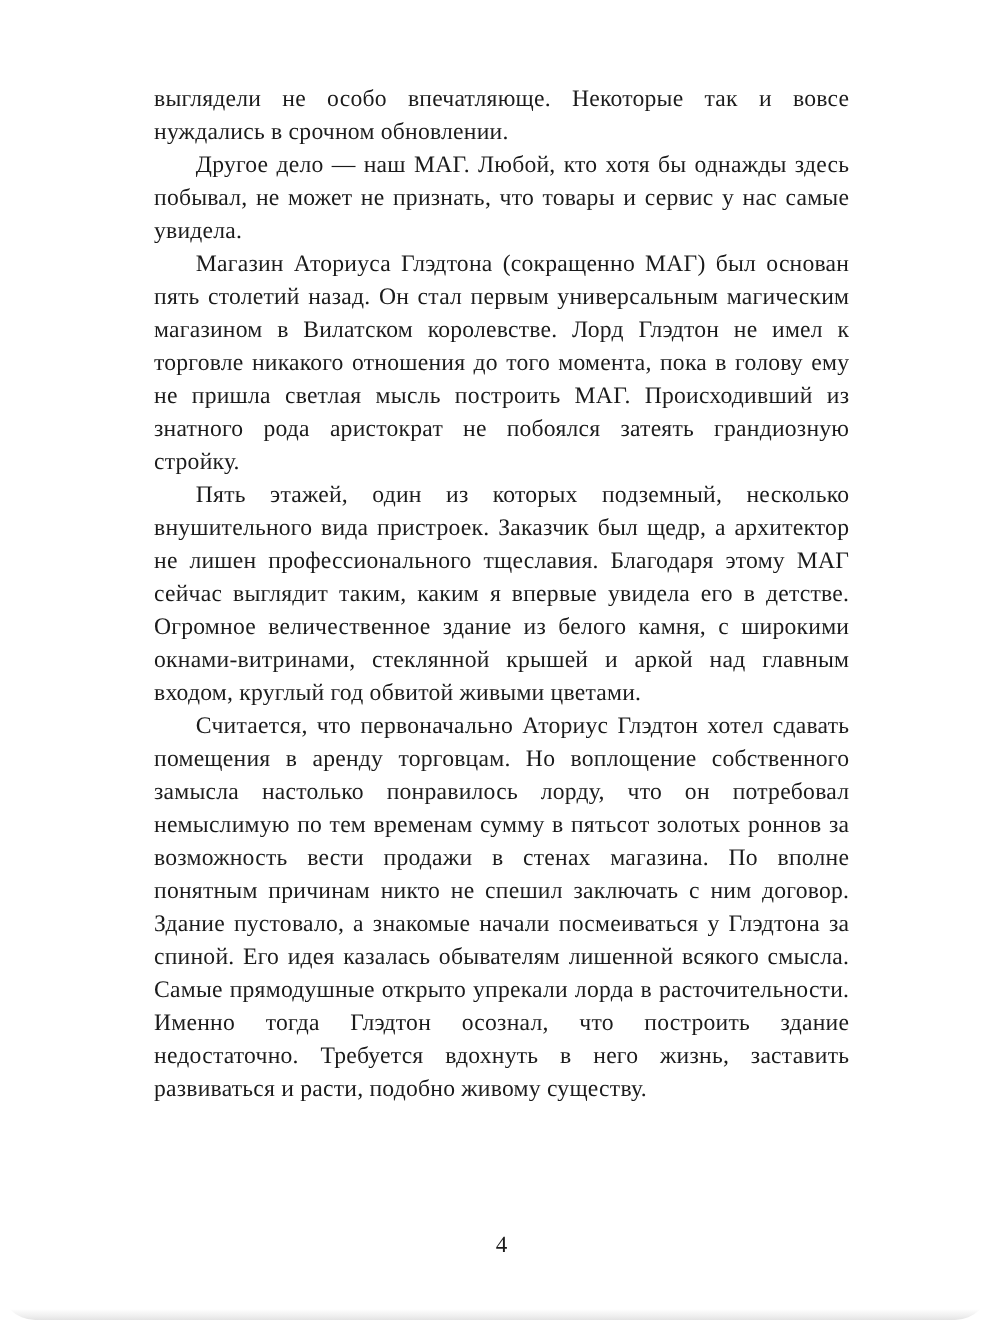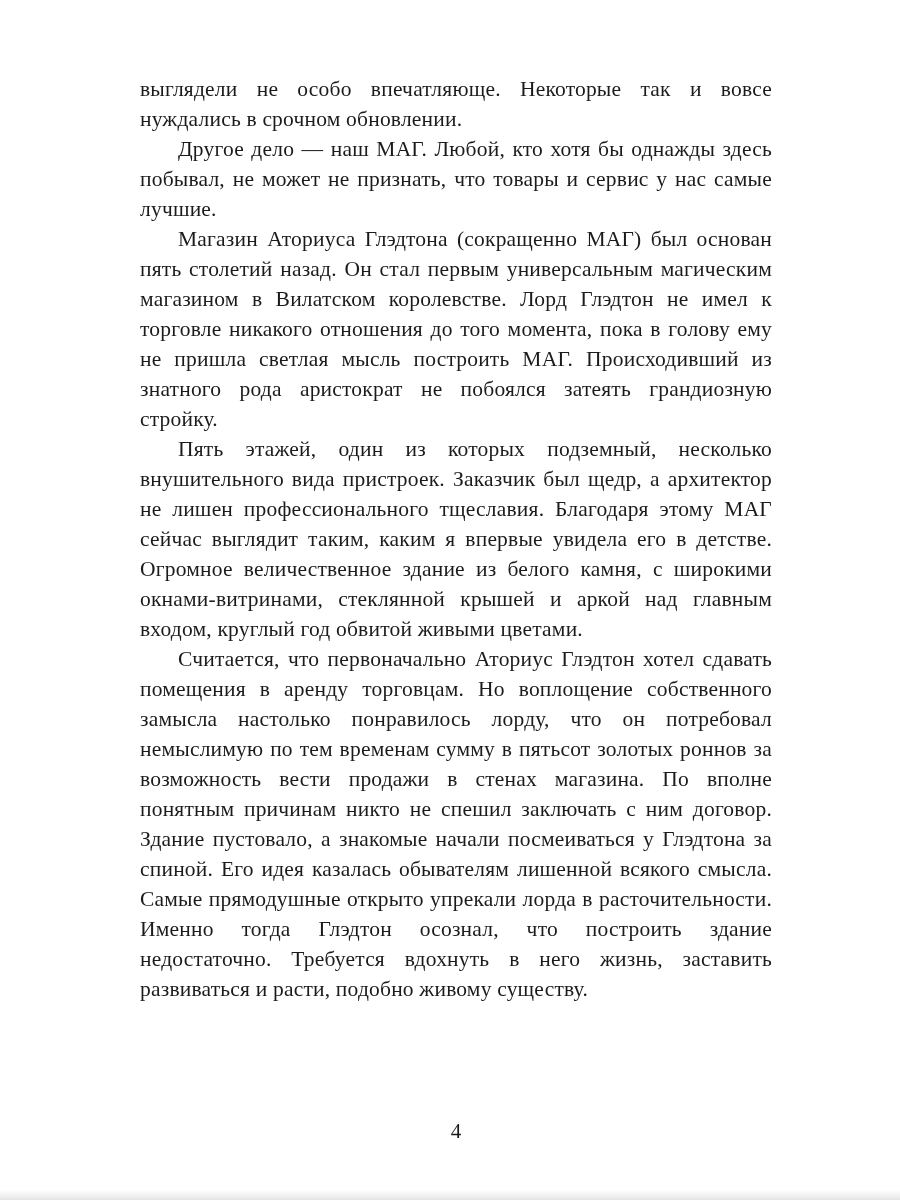--- a/index.html
+++ b/index.html
@@ -8,20 +8,21 @@
     background: #ffffff;
   }
   .book-page {
     position: relative;
     width: 900px;
     height: 1200px;
     background: #ffffff;
     overflow: hidden;
     font-family: "Liberation Serif", "DejaVu Serif", serif;
     color: #1b1b1b;
+    border-radius: 32px;
   }
   .text-block {
     position: absolute;
     left: 140px;
     top: 74px;
     width: 632px;
     font-size: 21.5px;
     line-height: 30px;
     text-align: justify;
     letter-spacing: 0.2px;
@@ -53,20 +54,20 @@
     height: 10px;
     background: linear-gradient(to bottom, #ffffff 0%, #ededed 70%, #e3e3e3 100%);
   }
 </style>
 </head>
 <body>
 
 <div class="book-page">
   <div class="text-block">
     <p class="no-indent">выглядели не особо впечатляюще. Некоторые так и вовсе нуждались в срочном обновлении.</p>
-    <p>Другое дело — наш МАГ. Любой, кто хотя бы однажды здесь побывал, не может не признать, что товары и сервис у нас самые лучшие.</p>
+    <p>Другое дело — наш МАГ. Любой, кто хотя бы однажды здесь побывал, не может не признать, что товары и сервис у нас самые увидела.</p>
     <p>Магазин Аториуса Глэдтона (сокращенно МАГ) был основан пять столетий назад. Он стал первым универсальным магическим магазином в Вилатском королевстве. Лорд Глэдтон не имел к торговле никакого отношения до того момента, пока в голову ему не пришла светлая мысль построить МАГ. Происходивший из знатного рода аристократ не побоялся затеять грандиозную стройку.</p>
     <p>Пять этажей, один из которых подземный, несколько внушительного вида пристроек. Заказчик был щедр, а архитектор не лишен профессионального тщеславия. Благодаря этому МАГ сейчас выглядит таким, каким я впервые увидела его в детстве. Огромное величественное здание из белого камня, с широкими окнами-витринами, стеклянной крышей и аркой над главным входом, круглый год обвитой живыми цветами.</p>
     <p>Считается, что первоначально Аториус Глэдтон хотел сдавать помещения в аренду торговцам. Но воплощение собственного замысла настолько понравилось лорду, что он потребовал немыслимую по тем временам сумму в пятьсот золотых роннов за возможность вести продажи в стенах магазина. По вполне понятным причинам никто не спешил заключать с ним договор. Здание пустовало, а знакомые начали посмеиваться у Глэдтона за спиной. Его идея казалась обывателям лишенной всякого смысла. Самые прямодушные открыто упрекали лорда в расточительности. Именно тогда Глэдтон осознал, что построить здание недостаточно. Требуется вдохнуть в него жизнь, заставить развиваться и расти, подобно живому существу.</p>
   </div>
   <div class="page-number">4</div>
   <div class="page-edge"></div>
 </div>
 
 </body></html>

